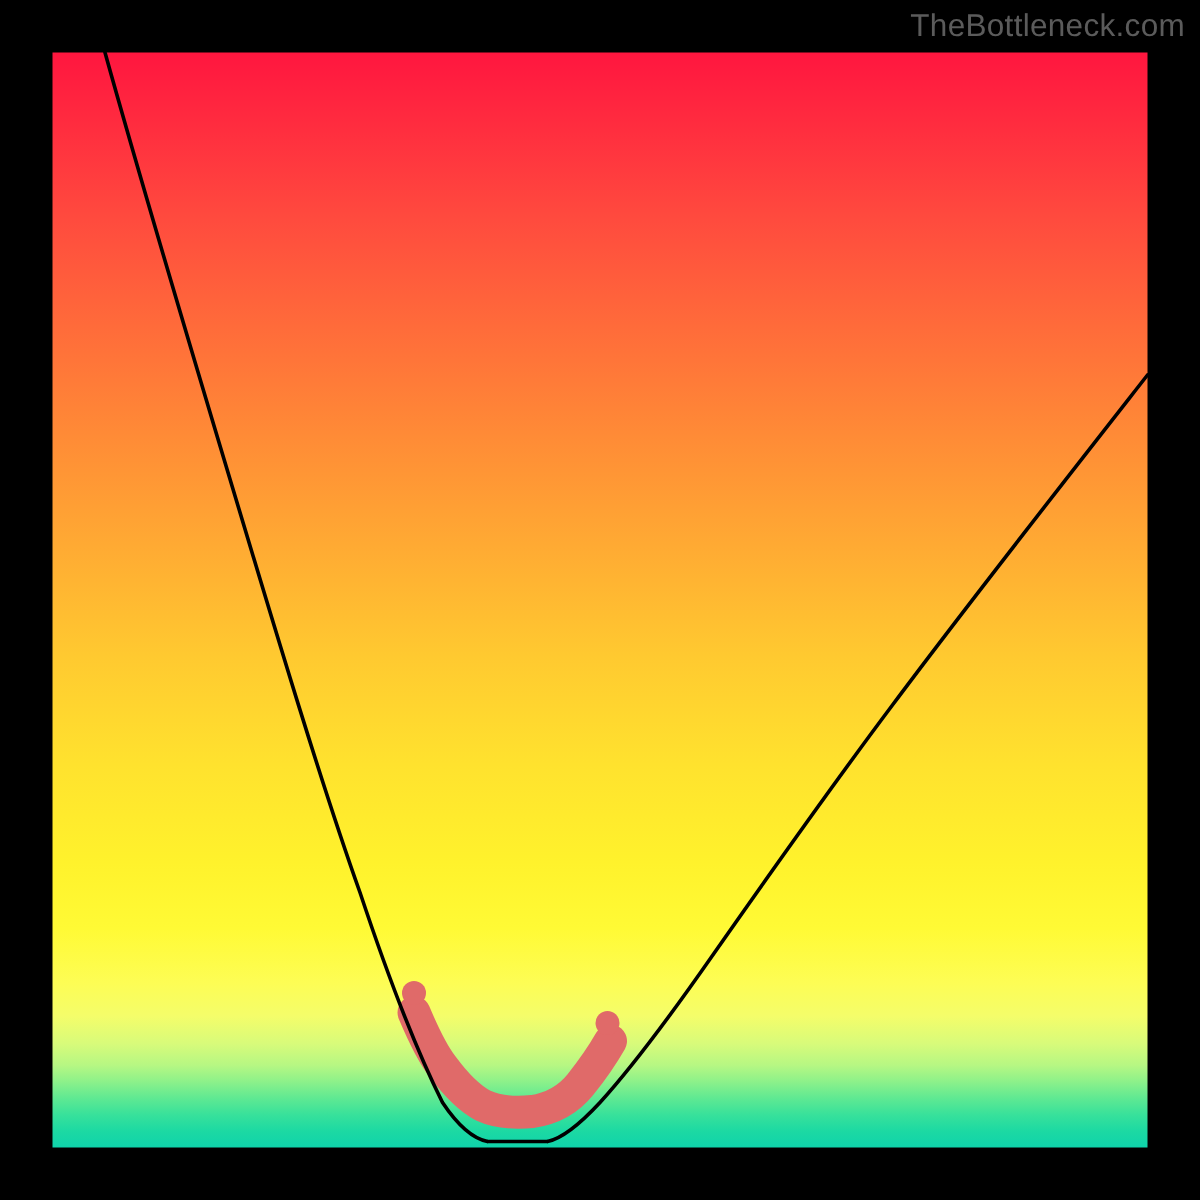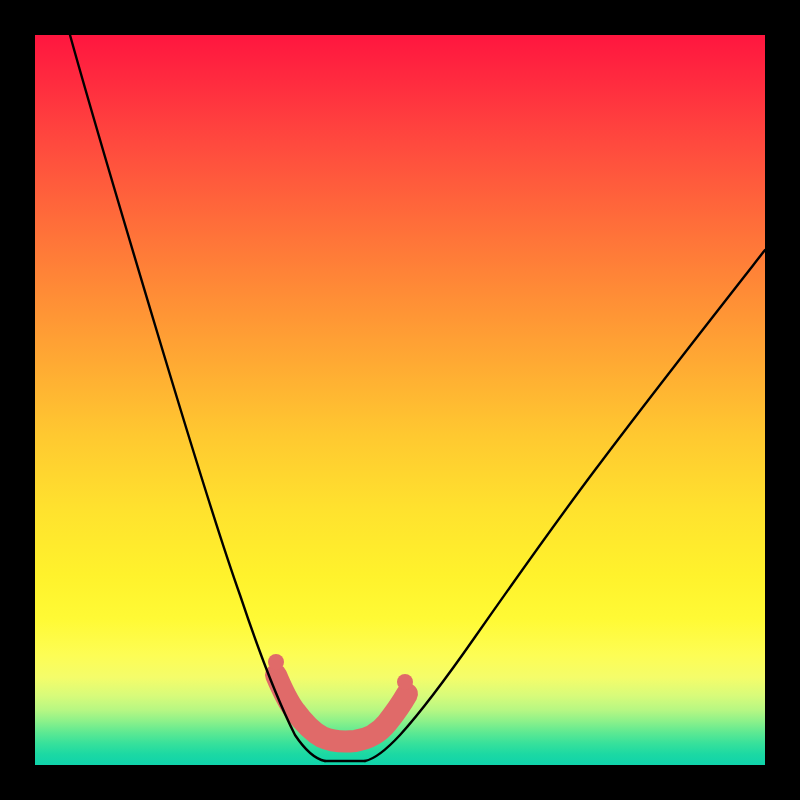--- a/index.html
+++ b/index.html
@@ -78,20 +78,21 @@
     stroke: #e06a69;
     stroke-width: 22;
     stroke-linecap: round;
     stroke-linejoin: round;
   }
 </style>
 </head>
 <body>
 
 <div class="frame">
+  <div class="watermark">TheBottleneck.com</div>
   <div class="plot">
     <svg class="curves" viewBox="0 0 730 730">
 
       <path class="bump" d="M 241 640
            Q 252 666 260 676
            Q 274 695 287 702
            Q 300 708 320 706
            Q 340 703 352 688
            Q 364 673 372 659"></path>
 

